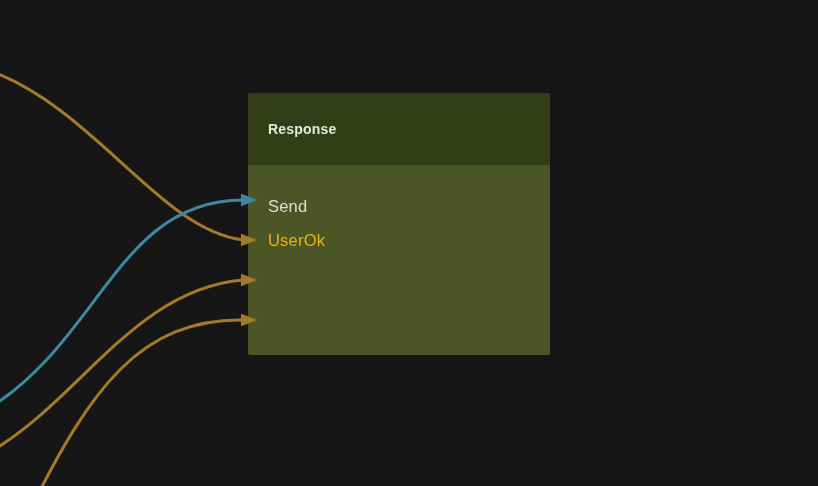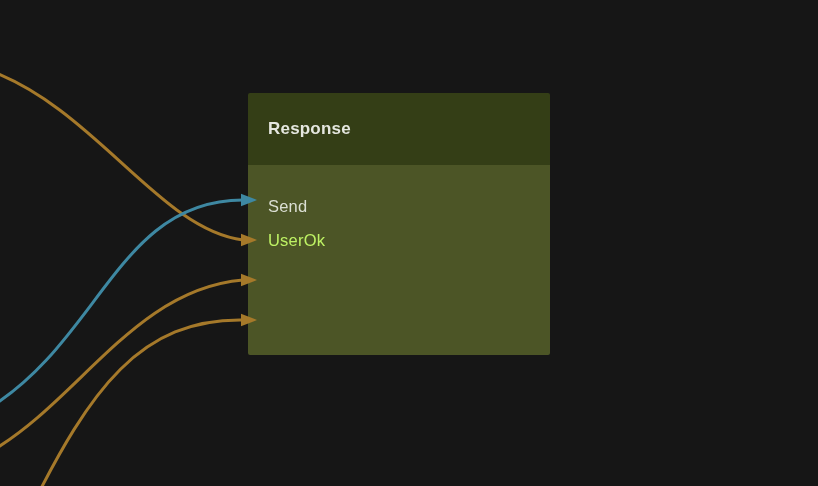--- a/index.html
+++ b/index.html
@@ -35,21 +35,21 @@
     z-index: 1;
   }
   .node-header {
     height: 72px;
     display: flex;
     align-items: center;
     padding: 0 20px;
     box-sizing: border-box;
   }
   .node-title {
-    font-size: 17px;
+    font-size: 14px;
     font-weight: 700;
     letter-spacing: 0.2px;
   }
   .node-body {
     height: 190px;
     padding-top: 15px;
     box-sizing: border-box;
   }
   .port-row {
     height: 40px;
@@ -82,18 +82,18 @@
 
   <div class="node">
     <div class="node-header" style="background: rgb(52, 62, 22);">
       <span class="node-title" style="color: rgb(229, 231, 224);">Response</span>
     </div>
     <div class="node-body" style="background: rgb(76, 85, 38);">
       <div class="port-row">
         <span class="port-label" style="color: rgb(219, 223, 211); margin-top: 12px;">Send</span>
       </div>
       <div class="port-row">
-        <span class="port-label" style="color: #bef264;">UserOk</span>
+        <span class="port-label" style="color: #eab308;">UserOk</span>
       </div>
     </div>
   </div>
 
 </div>
 
 </body></html>

